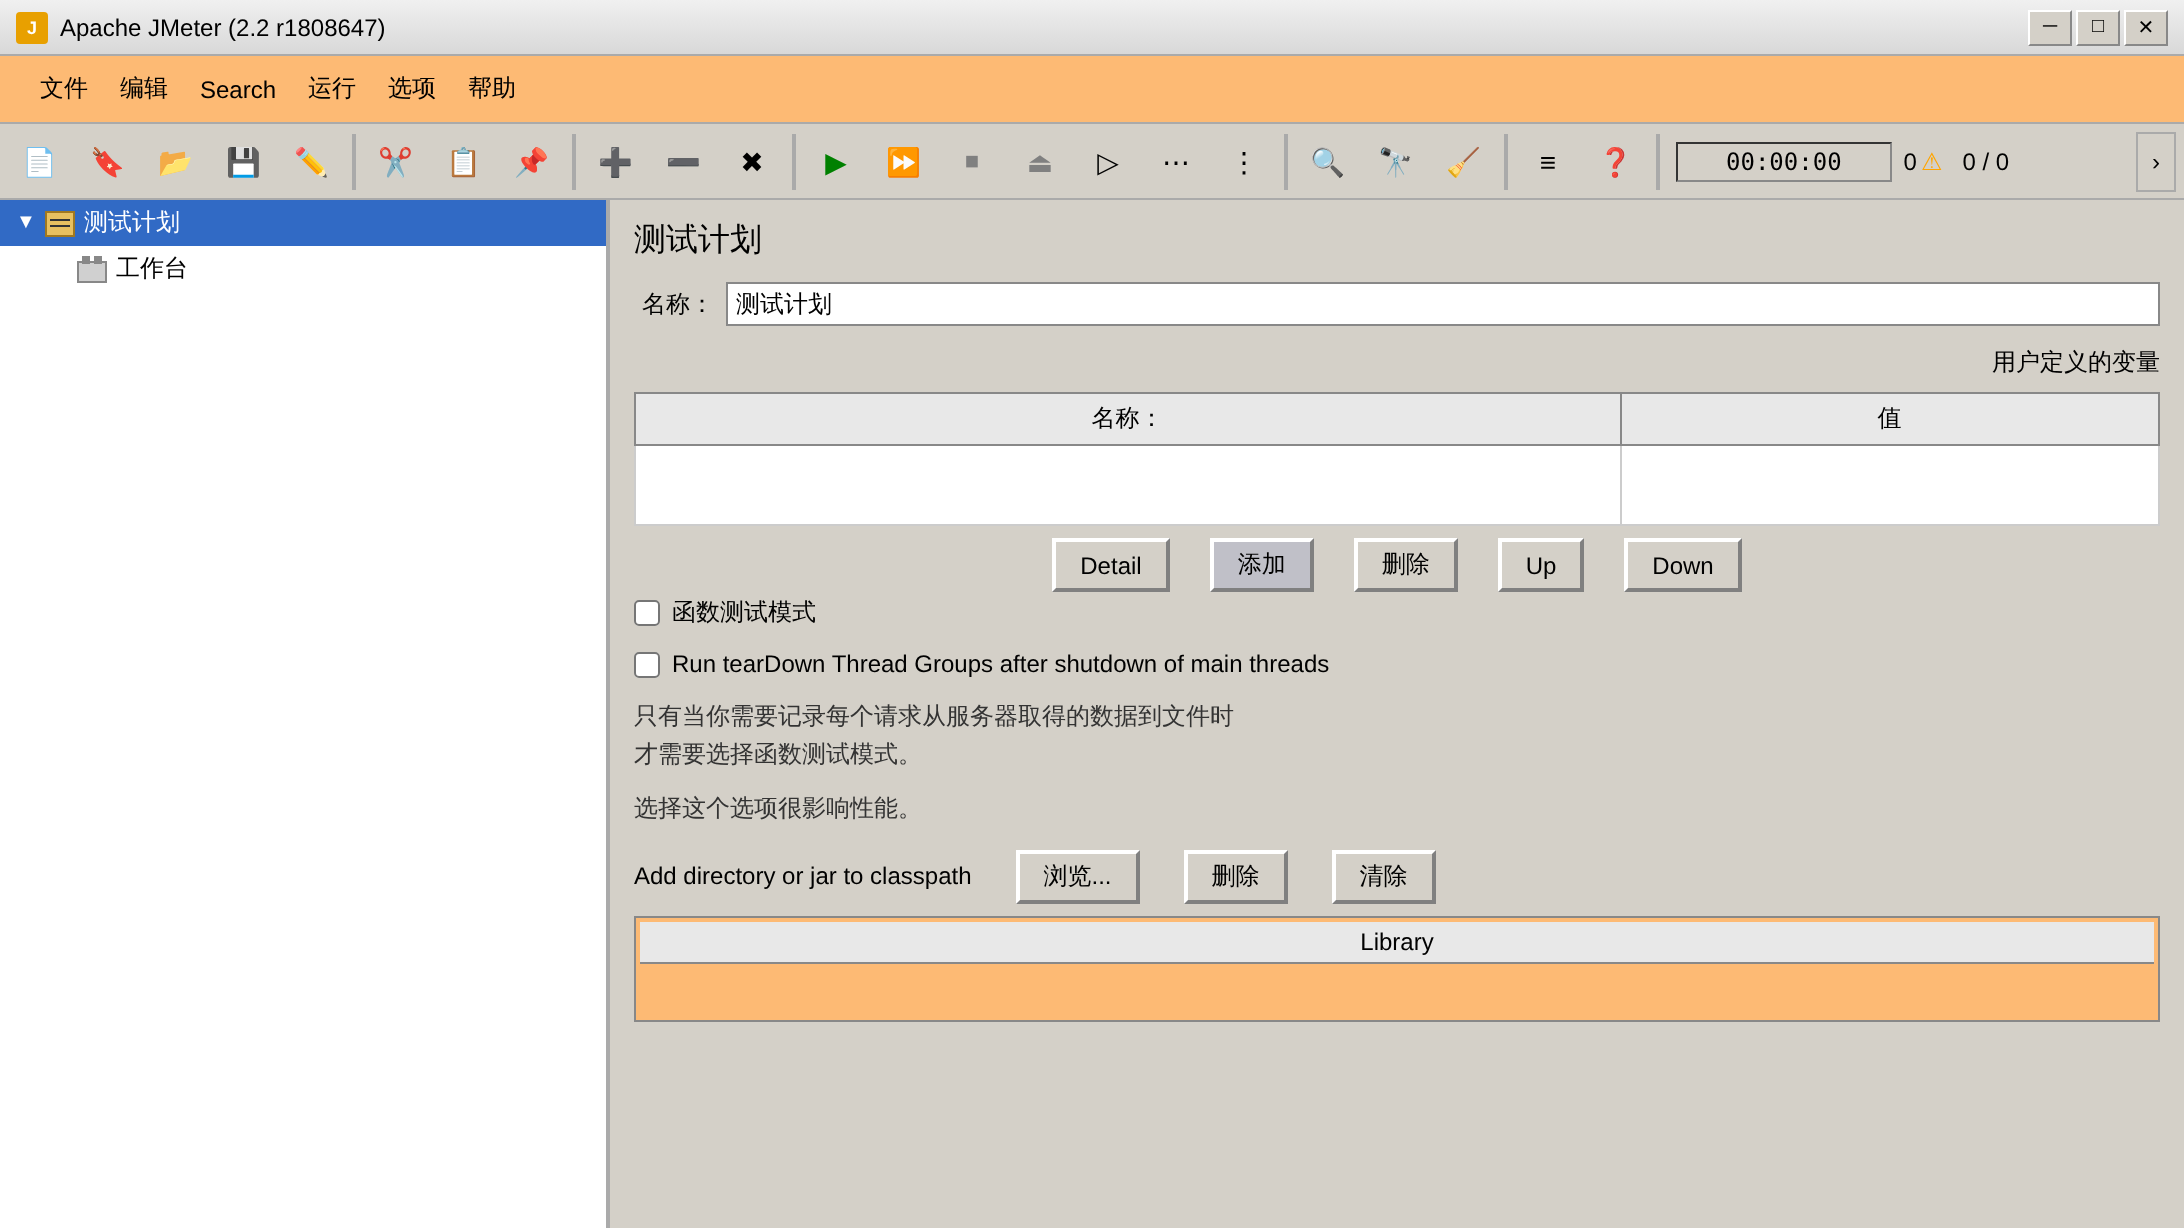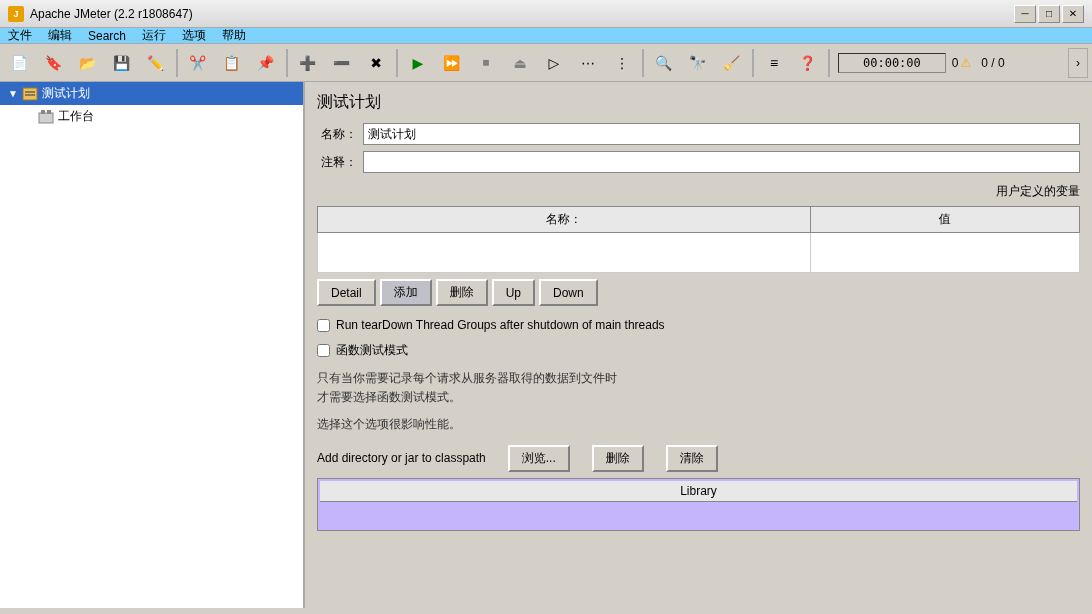--- a/index.html
+++ b/index.html
@@ -46,25 +46,25 @@
       border: 1px solid #888;
       border-top-color: #fff;
       border-left-color: #fff;
       cursor: pointer;
       display: flex; align-items: center; justify-content: center;
       font-size: 10px;
     }
 
     
     .menu-bar {
-      background: #7dd3fc;
-      height: 16px;
-      display: flex;
-      align-items: center;
-      padding: 0 0;
+      background: #fdba74;
+      height: 34px;
+      display: flex;
+      align-items: center;
+      padding: 0 12px;
       border-bottom: 1px solid #aaa;
     }
     .menu-item {
       padding: 2px 8px;
       cursor: pointer;
       font-size: 12px;
     }
 
     
     .toolbar {
@@ -209,22 +209,22 @@
     .vars-table td {
       border: 1px solid #ccc;
       padding: 3px 8px;
       font-size: 12px;
       height: 22px;
     }
     .vars-table .data-row td { height: 40px; }
 
     .btn-row {
       display: flex;
-      gap: 4px;
-      margin-bottom: 10px;
+      gap: 20px;
+      justify-content: center;
     }
     .btn {
       padding: 3px 12px;
       background: #d4d0c8;
       border: 2px solid;
       border-top-color: #ffffff;
       border-left-color: #ffffff;
       border-right-color: #808080;
       border-bottom-color: #808080;
       cursor: pointer;
@@ -258,21 +258,21 @@
       align-items: center;
       gap: 22px;
       margin-bottom: 6px;
     }
     .classpath-label {
       font-size: 12px;
       color: #000;
     }
     .classpath-table {
       width: 100%;
-      background: #c4b5fd;
+      background: #fdba74;
       border: 1px solid #888;
       min-height: 24px;
     }
     .classpath-table th {
       border-bottom: 1px solid #888;
       padding: 3px 8px;
       background: #e8e8e8;
       font-weight: normal;
       font-size: 12px;
       text-align: left;
@@ -367,24 +367,20 @@
   </div>
 
   <div class="right-panel">
     <div class="panel-title">测试计划</div>
 
     <div class="form-row">
       <span class="form-label">名称：</span>
       <input class="form-input" type="text" value="测试计划" style="">
     </div>
 
-    <div class="form-row">
-      <span class="form-label">注释：</span>
-      <input class="form-input" type="text" style="">
-    </div>
 
     <div class="vars-section">
       <div class="vars-title">用户定义的变量</div>
       <table class="vars-table">
         <thead>
           <tr>
             <th>名称：</th>
             <th>值</th>
           </tr>
         </thead>
@@ -400,25 +396,25 @@
     <div class="btn-row">
       <button class="btn">Detail</button>
       <button class="btn" style="background:#c0c0c8;">添加</button>
       <button class="btn">删除</button>
       <button class="btn">Up</button>
       <button class="btn">Down</button>
     </div>
 
     <div class="checkbox-row">
       <input type="checkbox" style="">
-      <label>Run tearDown Thread Groups after shutdown of main threads</label>
+      <label>函数测试模式</label>
     </div>
     <div class="checkbox-row">
       <input type="checkbox" style="">
-      <label>函数测试模式</label>
+      <label>Run tearDown Thread Groups after shutdown of main threads</label>
     </div>
 
     <div class="description-text">
       <div>只有当你需要记录每个请求从服务器取得的数据到文件时</div>
       <div>才需要选择函数测试模式。</div>
     </div>
     <div class="description-text">
       <div>选择这个选项很影响性能。</div>
     </div>
 

